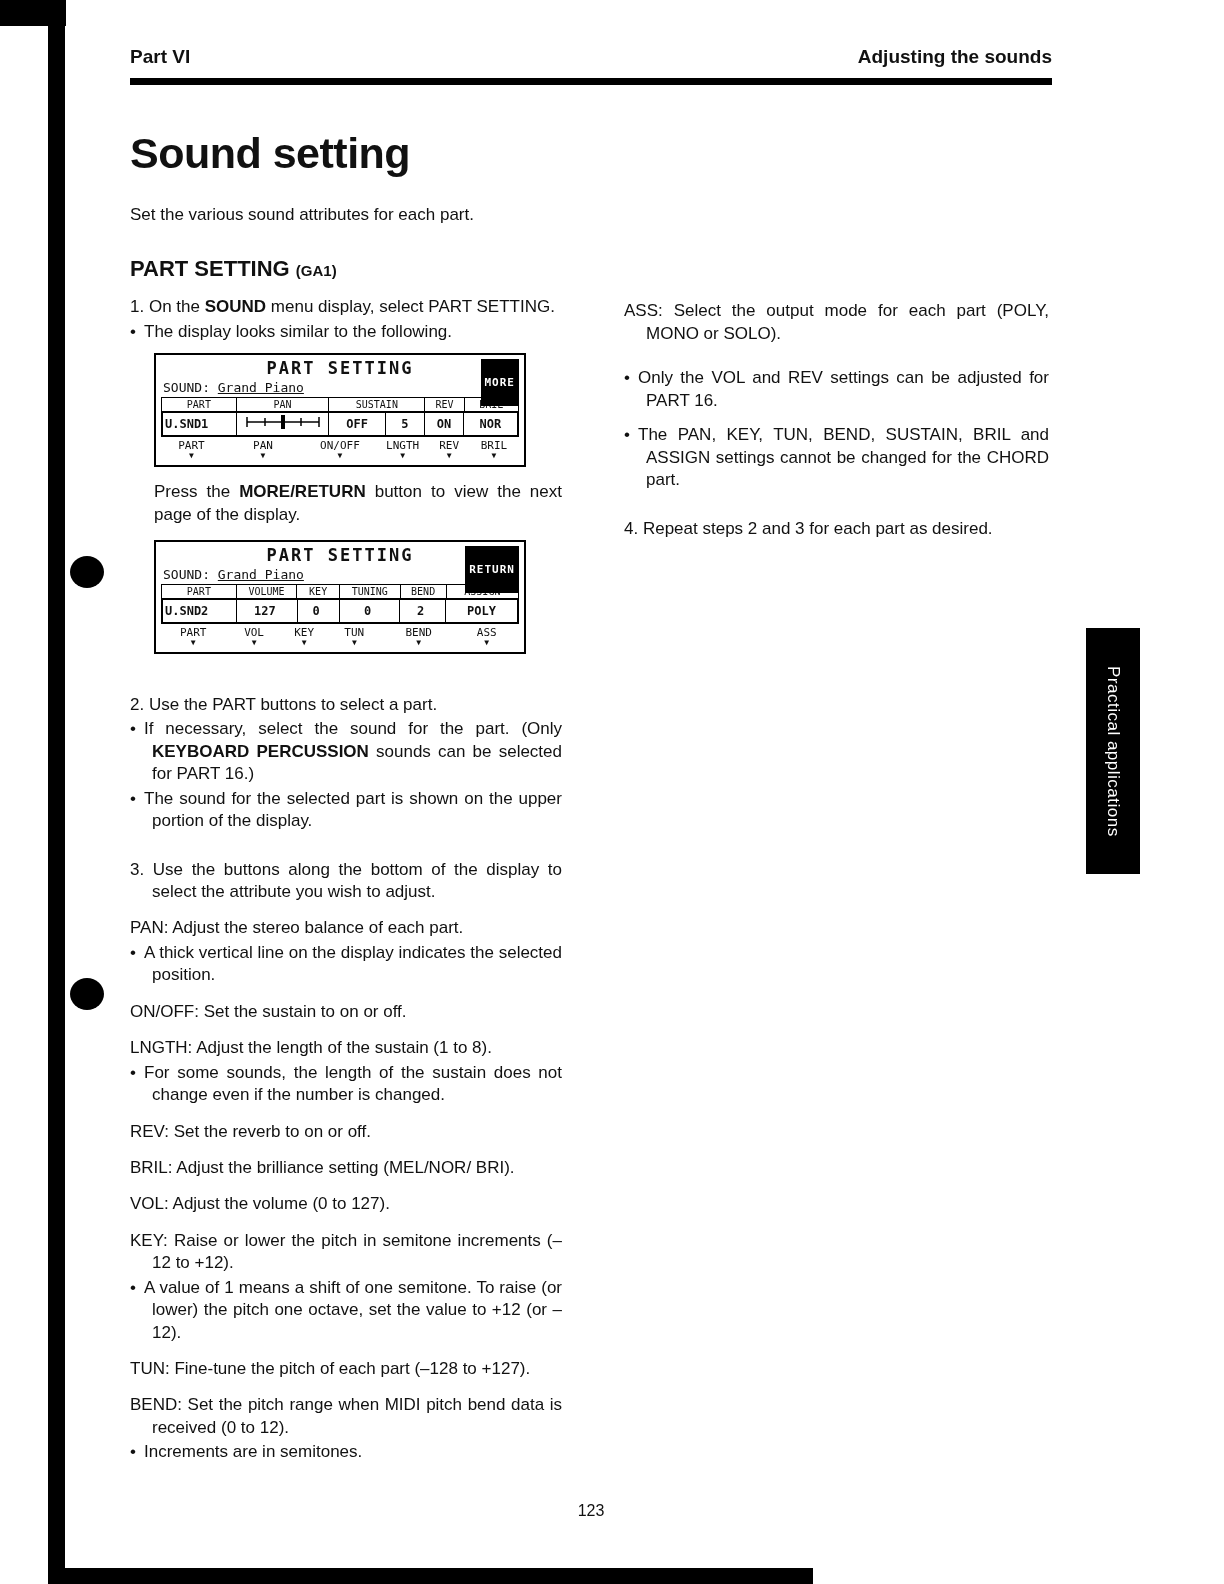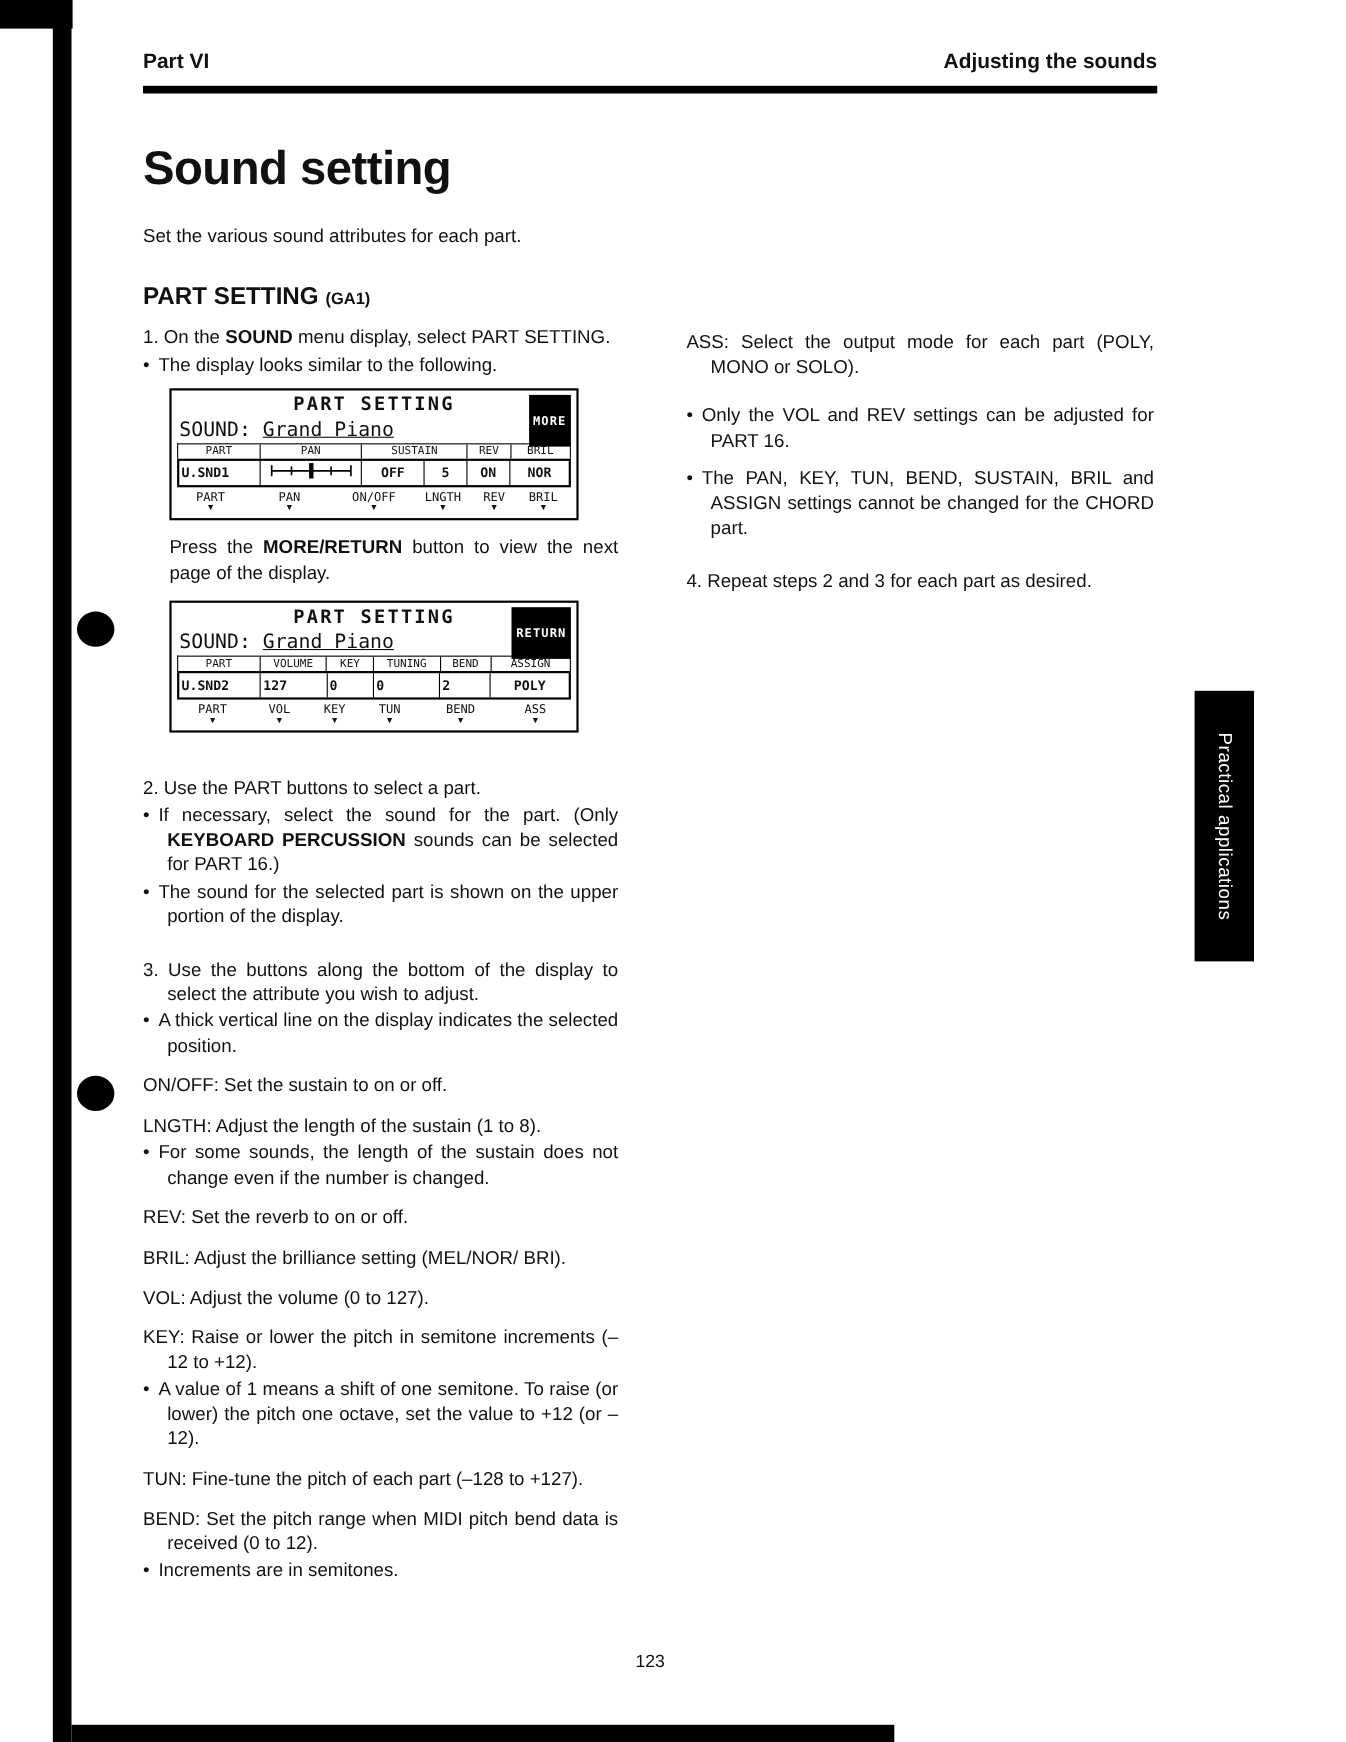--- a/index.html
+++ b/index.html
@@ -52,30 +52,30 @@
     width:372px; margin:10px 0 14px 24px; border:2px solid #000;
     padding:3px 5px 4px 5px; background:#fff; box-sizing:border-box;
     font-family:"DejaVu Sans Mono", monospace;
   }
   .lcd-head { position:relative; text-align:center; height:22px; }
   .lcd-title { font-weight:bold; font-size:17px; letter-spacing:2px; }
   .lcd-badge {
     position:absolute; right:0; top:1px; background:#000; color:#fff;
     font-size:11px; font-weight:bold; padding:17px 4px; letter-spacing:1px;
   }
-  .lcd-sound { font-size:18px; margin:0 0 2px 2px; white-space:nowrap; }
+  .lcd-sound { font-size:13px; margin:0 0 2px 2px; white-space:nowrap; }
   .lcd-sound-val { text-decoration:underline; }
   .lcd-thead { display:flex; border:1px solid #000; border-bottom:0; font-size:10px; text-align:center; }
   .lcd-thead span { border-right:1px solid #000; padding:1px 0; box-sizing:border-box; }
   .lcd-thead span:last-child { border-right:0; }
   .lcd-trow { display:flex; border:2px solid #000; font-weight:bold; font-size:12px; align-items:center; }
   .lcd-trow .cell { border-right:1px solid #000; padding:1px 2px; box-sizing:border-box; text-align:center; height:22px; line-height:20px; overflow:hidden; }
   .lcd-trow .cell:last-child { border-right:0; }
   .cell.l { text-align:left; }
-  .cell.r { text-align:left; padding-right:6px; }
+  .cell.r { text-align:center; padding-right:6px; }
   .lcd-btns { display:flex; margin-top:3px; font-size:11px; }
   .lcd-btn { display:flex; flex-direction:column; align-items:center; line-height:1.1; }
   .lcd-btn .arr { font-style:normal; font-size:8px; }
   
   .d1-c1{width:21%;} .d1-c2{width:26%;} .d1-c3{width:27%;} .d1-c4{width:11%;} .d1-c5{width:15%;}
   .d1-r3a{width:16%;} .d1-r3b{width:11%;}
   .d1-b1{width:17%;} .d1-b2{width:23%;} .d1-b3{width:20%;} .d1-b4{width:15%;} .d1-b5{width:11%;} .d1-b6{width:14%;}
   
   .d2-c1{width:21%;} .d2-c2{width:17%;} .d2-c3{width:12%;} .d2-c4{width:17%;} .d2-c5{width:13%;} .d2-c6{width:20%;}
   .d2-b1{width:18%;} .d2-b2{width:16%;} .d2-b3{width:12%;} .d2-b4{width:16%;} .d2-b5{width:20%;} .d2-b6{width:18%;}
@@ -225,20 +225,21 @@
               </span>
           </div>
         </div>
 
         <p class="hang mt40"><span>2.</span> <span>Use the PART buttons to select a part.</span></p>
         <p class="bullet mt2"><span>If necessary, select the sound for the part. (Only </span><b>KEYBOARD PERCUSSION</b><span> sounds can be selected for PART 16.)</span></p>
         <p class="bullet mt2">The sound for the selected part is shown on the upper portion of the display.</p>
 
         <p class="hang mt26"><span>3.</span> <span>Use the buttons along the bottom of the display to select the attribute you wish to adjust.</span></p>
 
+        <p class="hang mt14"><span>PAN:</span> <span>Adjust the stereo balance of each part.</span></p>
         <p class="bullet mt2">A thick vertical line on the display indicates the selected position.</p>
 
         <p class="hang mt14"><span>ON/OFF:</span> <span>Set the sustain to on or off.</span></p>
 
         <p class="hang mt14"><span>LNGTH:</span> <span>Adjust the length of the sustain (1 to 8).</span></p>
         <p class="bullet mt2">For some sounds, the length of the sustain does not change even if the number is changed.</p>
 
         <p class="hang mt14"><span>REV:</span> <span>Set the reverb to on or off.</span></p>
 
         <p class="hang mt14"><span>BRIL:</span> <span>Adjust the brilliance setting (MEL/NOR/ BRI).</span></p>

